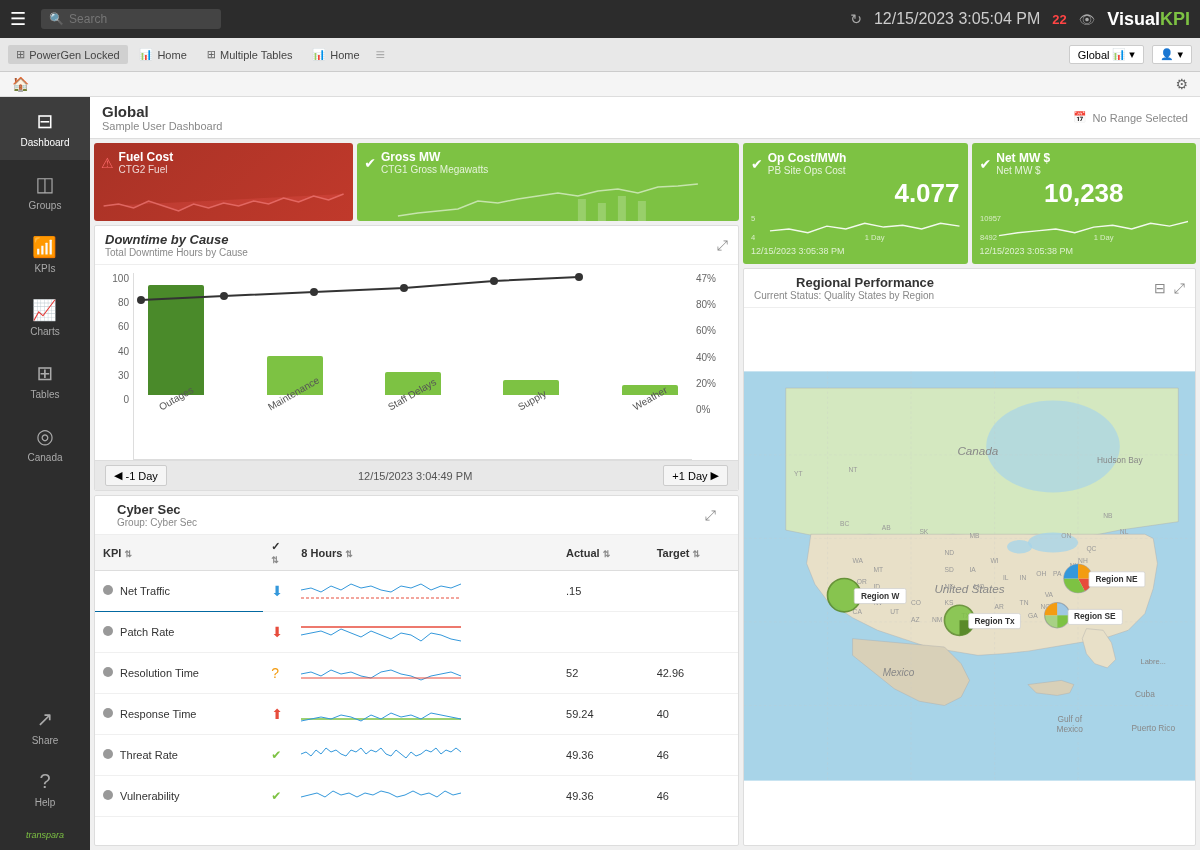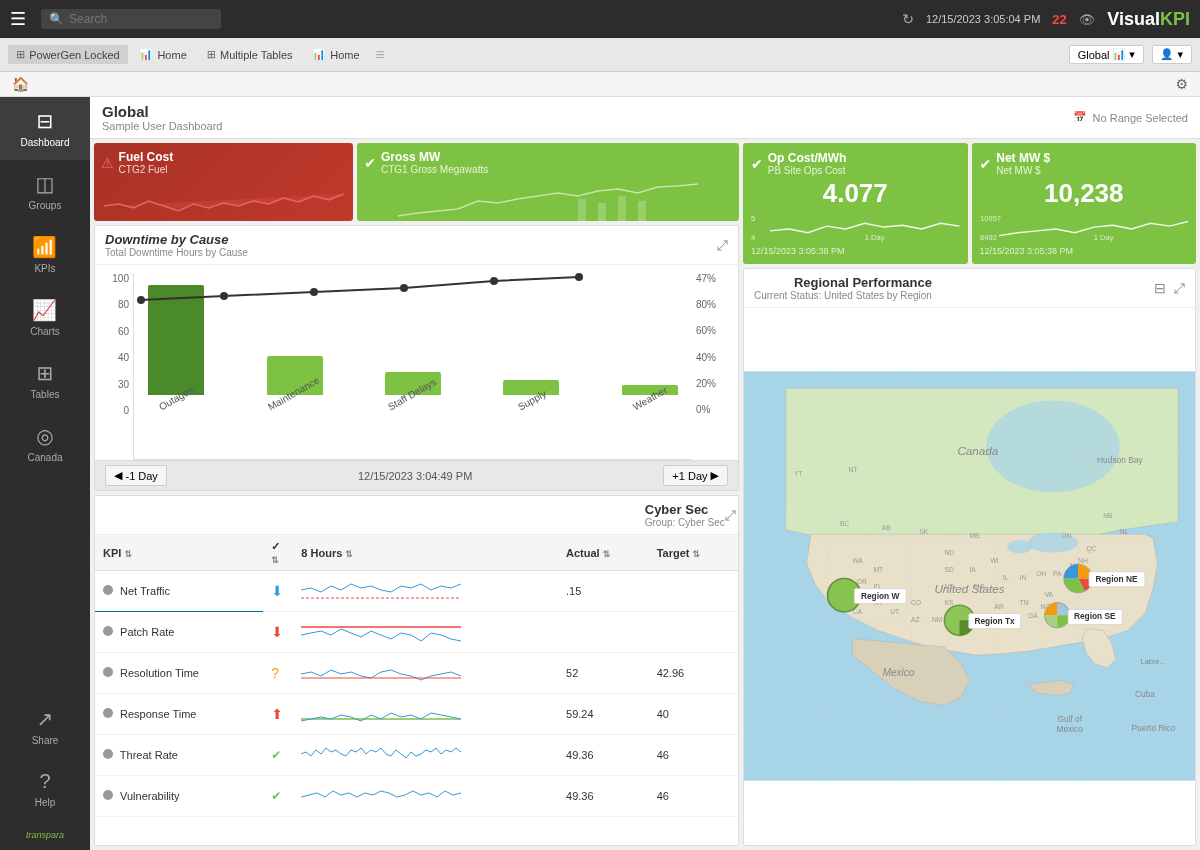--- a/index.html
+++ b/index.html
@@ -6,21 +6,21 @@
     body { font-family: Arial, sans-serif; font-size: 12px; background: #f0f0f0; width: 1200px; height: 850px; overflow: hidden; }
 
     
     .top-bar { height: 38px; background: #2c2c2c; display: flex; align-items: center; padding: 0 10px; gap: 15px; }
     .hamburger { color: white; font-size: 18px; cursor: pointer; }
     .search-box { display: flex; align-items: center; background: #444; border-radius: 3px; padding: 3px 8px; gap: 5px; flex: 0 0 180px; }
     .search-box input { background: none; border: none; color: #ccc; font-size: 12px; outline: none; width: 130px; }
     .search-icon-span { color: #aaa; font-size: 12px; }
     .top-bar-right { margin-left: auto; display: flex; align-items: center; gap: 12px; }
     .refresh-icon { color: #aaa; font-size: 14px; cursor: pointer; }
-    .datetime { color: #ccc; font-size: 11px; }
+    .datetime { color: #ccc; font-size: 16px; }
     .alert-count { color: #ff4444; font-size: 13px; font-weight: bold; }
     .eye-icon { color: #aaa; font-size: 13px; }
 
     
     .nav-bar { height: 34px; background: #e8e8e8; display: flex; align-items: center; padding: 0 8px; gap: 4px; border-bottom: 1px solid #ccc; }
     .nav-item { display: flex; align-items: center; gap: 4px; padding: 3px 8px; font-size: 11px; color: #444; cursor: pointer; border-radius: 2px; }
     .nav-item.active { background: #d0d0d0; }
     .nav-icon { font-size: 11px; color: #666; }
     .nav-bar-right { margin-left: auto; display: flex; align-items: center; gap: 8px; }
     .global-btn { display: flex; align-items: center; gap: 3px; padding: 2px 8px; background: #fff; border: 1px solid #ccc; border-radius: 2px; font-size: 11px; cursor: pointer; }
@@ -208,21 +208,21 @@
             <div style="padding:6px 10px;display:flex;align-items:center;justify-content:space-between;border-bottom:1px solid #eee;">
               <div>
                 <div style="font-size:13px;font-weight:bold;color:#333;font-style:italic;">Downtime by Cause</div>
                 <div style="font-size:10px;color:#888;">Total Downtime Hours by Cause</div>
               </div>
               <span style="color:#888;cursor:pointer;font-size:14px;">⤢</span>
             </div>
 
             <div style="padding:8px 8px 0 8px;height:195px;position:relative;display:flex;">
 
-              <div style="width:30px;display:flex;flex-direction:column;justify-content:space-between;font-size:10px;color:#666;text-align:right;padding-right:4px;padding-bottom:44px;">
+              <div style="width:30px;display:flex;flex-direction:column;justify-content:space-between;font-size:10px;color:#666;text-align:right;padding-right:4px;padding-bottom:55px;">
                 <span>100</span>
                 <span>80</span>
                 <span>60</span>
                 <span>40</span>
                 <span>30</span>
                 <span>0</span>
               </div>
 
               <div style="flex:1;position:relative;border-left:1px solid #ddd;border-bottom:1px solid #ddd;">
 
@@ -277,21 +277,21 @@
               </button>
               <span style="font-size:11px;color:#555;">12/15/2023 3:04:49 PM</span>
               <button style="padding:3px 8px;background:#f5f5f5;border:1px solid #ccc;border-radius:2px;cursor:pointer;font-size:11px;display:flex;align-items:center;gap:3px;">
                 <span>+1 Day</span>
                 <span>▶</span>
               </button>
             </div>
           </div>
 
           <div style="background:white;border:1px solid #ddd;border-radius:2px;overflow:hidden;flex:1;">
-            <div style="padding:6px 2px;display:flex;align-items:center;justify-content:flex-end;border-bottom:1px solid #eee;">
+            <div style="padding:6px 22px;display:flex;align-items:center;justify-content:space-between;border-bottom:1px solid #eee;">
               <div>
                 <div style="font-size:13px;font-weight:bold;color:#333;">Cyber Sec</div>
                 <div style="font-size:10px;color:#888;">Group: Cyber Sec</div>
               </div>
               <span style="color:#888;cursor:pointer;font-size:14px;">⤢</span>
             </div>
             <table class="kpi-table" style="width:100%;border-collapse:collapse;">
               <thead>
                 <tr>
                   <th style="background:#f5f5f5;padding:5px 8px;text-align:left;font-size:11px;color:#333;border-bottom:1px solid #ddd;">
@@ -428,21 +428,21 @@
           <div style="display:flex;gap:4px;">
 
             <div style="flex:1;background:#7dc243;border-radius:3px;padding:8px;min-height:90px;overflow:hidden;position:relative;">
               <div style="display:flex;align-items:center;gap:5px;">
                 <span style="color:white;font-size:14px;">✔</span>
                 <div>
                   <div style="color:white;font-size:12px;font-weight:bold;">Op Cost/MWh</div>
                   <div style="color:rgba(255,255,255,0.8);font-size:10px;">PB Site Ops Cost</div>
                 </div>
               </div>
-              <div style="color:white;font-size:26px;font-weight:bold;text-align:center;margin:2px 0;">4.077</div>
+              <div style="color:white;font-size:26px;font-weight:bold;text-align:right;margin:2px 0;">4.077</div>
               <div style="height:35px;overflow:hidden;">
                 <svg width="100%" height="35" viewBox="0 0 220 35">
                   <text x="0" y="10" font-size="8" fill="rgba(255,255,255,0.7)">5</text>
                   <text x="0" y="30" font-size="8" fill="rgba(255,255,255,0.7)">4</text>
                   <polyline points="20,20 40,18 60,22 80,15 100,18 120,12 140,16 160,14 180,18 200,12 220,15" stroke="rgba(255,255,255,0.9)" stroke-width="1.5" fill="none"></polyline>
                   <text x="120" y="30" font-size="8" fill="rgba(255,255,255,0.7)">1 Day</text>
                 </svg>
               </div>
               <div style="color:rgba(255,255,255,0.75);font-size:9px;">12/15/2023 3:05:38 PM</div>
             </div>
@@ -465,21 +465,21 @@
                 </svg>
               </div>
               <div style="color:rgba(255,255,255,0.75);font-size:9px;">12/15/2023 3:05:38 PM</div>
             </div>
           </div>
 
           <div style="flex:1;background:white;border:1px solid #ddd;border-radius:2px;overflow:hidden;">
             <div style="padding:6px 10px;display:flex;align-items:center;justify-content:space-between;border-bottom:1px solid #eee;text-align:right;">
               <div>
                 <div style="font-size:13px;font-weight:bold;color:#333;">Regional Performance</div>
-                <div style="font-size:10px;color:#888;">Current Status: United States by Region</div>
+                <div style="font-size:10px;color:#888;">Current Status: Quality States by Region</div>
               </div>
               <div style="display:flex;gap:8px;">
                 <span style="color:#888;cursor:pointer;font-size:14px;">⊟</span>
                 <span style="color:#888;cursor:pointer;font-size:14px;">⤢</span>
               </div>
             </div>
 
             <div style="position:relative;width:100%;height:calc(100% - 40px);overflow:hidden;">
 
               <svg width="100%" height="100%" viewBox="0 0 540 490" style="position:absolute;top:0;left:0;">

